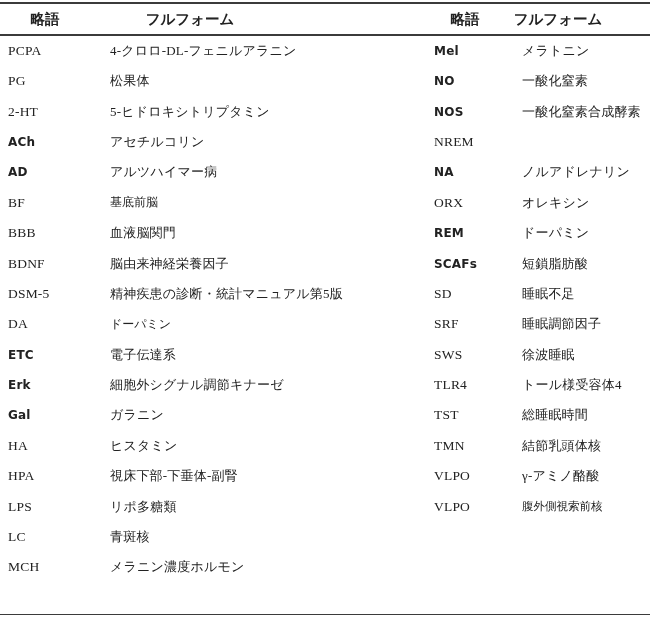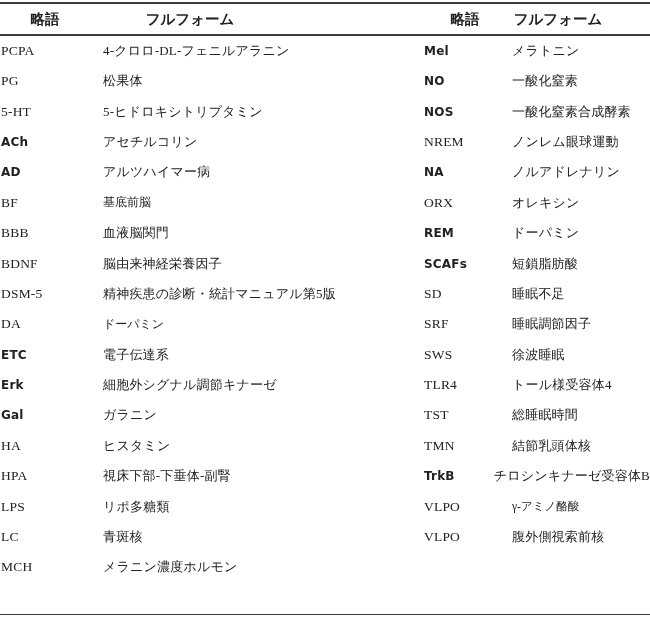--- a/index.html
+++ b/index.html
@@ -33,22 +33,22 @@
   .tbody{display:flex;height:578px;}
   .col{display:flex;flex-direction:column;}
   .col.left{width:420px;}
   .col.right{width:230px;}
   .row{height:30.4px;display:flex;align-items:center;}
   .abbr{
     font-size:13.5px;
     letter-spacing:0.2px;
     white-space:nowrap;
   }
-  .col.left .abbr{width:96px;padding-left:1px;}
-  .col.right .abbr{width:82px;padding-left:4px;}
+  .col.left .abbr{width:96px;padding-left:8px;}
+  .col.right .abbr{width:82px;padding-left:4px;margin-left:10px;}
   .abbr.sans{
     font-family:"DejaVu Sans","Liberation Sans",sans-serif;
     font-weight:700;
     font-size:12px;
   }
   .full{
     font-size:13px;
     letter-spacing:0.2px;
     white-space:nowrap;
     flex:1;
@@ -82,21 +82,21 @@
     <div class="abbr">PCPA</div>
     <div class="full">4-クロロ-DL-フェニルアラニン</div>
   </div>
 
   <div class="row">
     <div class="abbr">PG</div>
     <div class="full">松果体</div>
   </div>
 
   <div class="row">
-    <div class="abbr">5-HT</div>
+    <div class="abbr">2-HT</div>
     <div class="full">5-ヒドロキシトリプタミン</div>
   </div>
 
   <div class="row">
     <div class="abbr sans">ACh</div>
     <div class="full">アセチルコリン</div>
   </div>
 
   <div class="row">
     <div class="abbr sans">AD</div>
@@ -180,21 +180,20 @@
     <div class="full">一酸化窒素</div>
   </div>
 
   <div class="row">
     <div class="abbr sans">NOS</div>
     <div class="full">一酸化窒素合成酵素</div>
   </div>
 
   <div class="row">
     <div class="abbr">NREM</div>
-    <div class="full">ノンレム眼球運動</div>
   </div>
 
   <div class="row">
     <div class="abbr sans">NA</div>
     <div class="full">ノルアドレナリン</div>
   </div>
 
   <div class="row">
     <div class="abbr">ORX</div>
     <div class="full">オレキシン</div>
@@ -234,24 +233,20 @@
   <div class="row">
     <div class="abbr">TST</div>
     <div class="full">総睡眠時間</div>
   </div>
 
   <div class="row">
     <div class="abbr">TMN</div>
     <div class="full">結節乳頭体核</div>
   </div>
 
-  <div class="row">
-    <div class="abbr sans">TrkB</div>
-    <div class="full">チロシンキナーゼ受容体B</div>
-  </div>
 
   <div class="row">
     <div class="abbr">VLPO</div>
     <div class="full">γ-アミノ酪酸</div>
   </div>
 
   <div class="row">
     <div class="abbr">VLPO</div>
     <div class="full">腹外側視索前核</div>
   </div>

